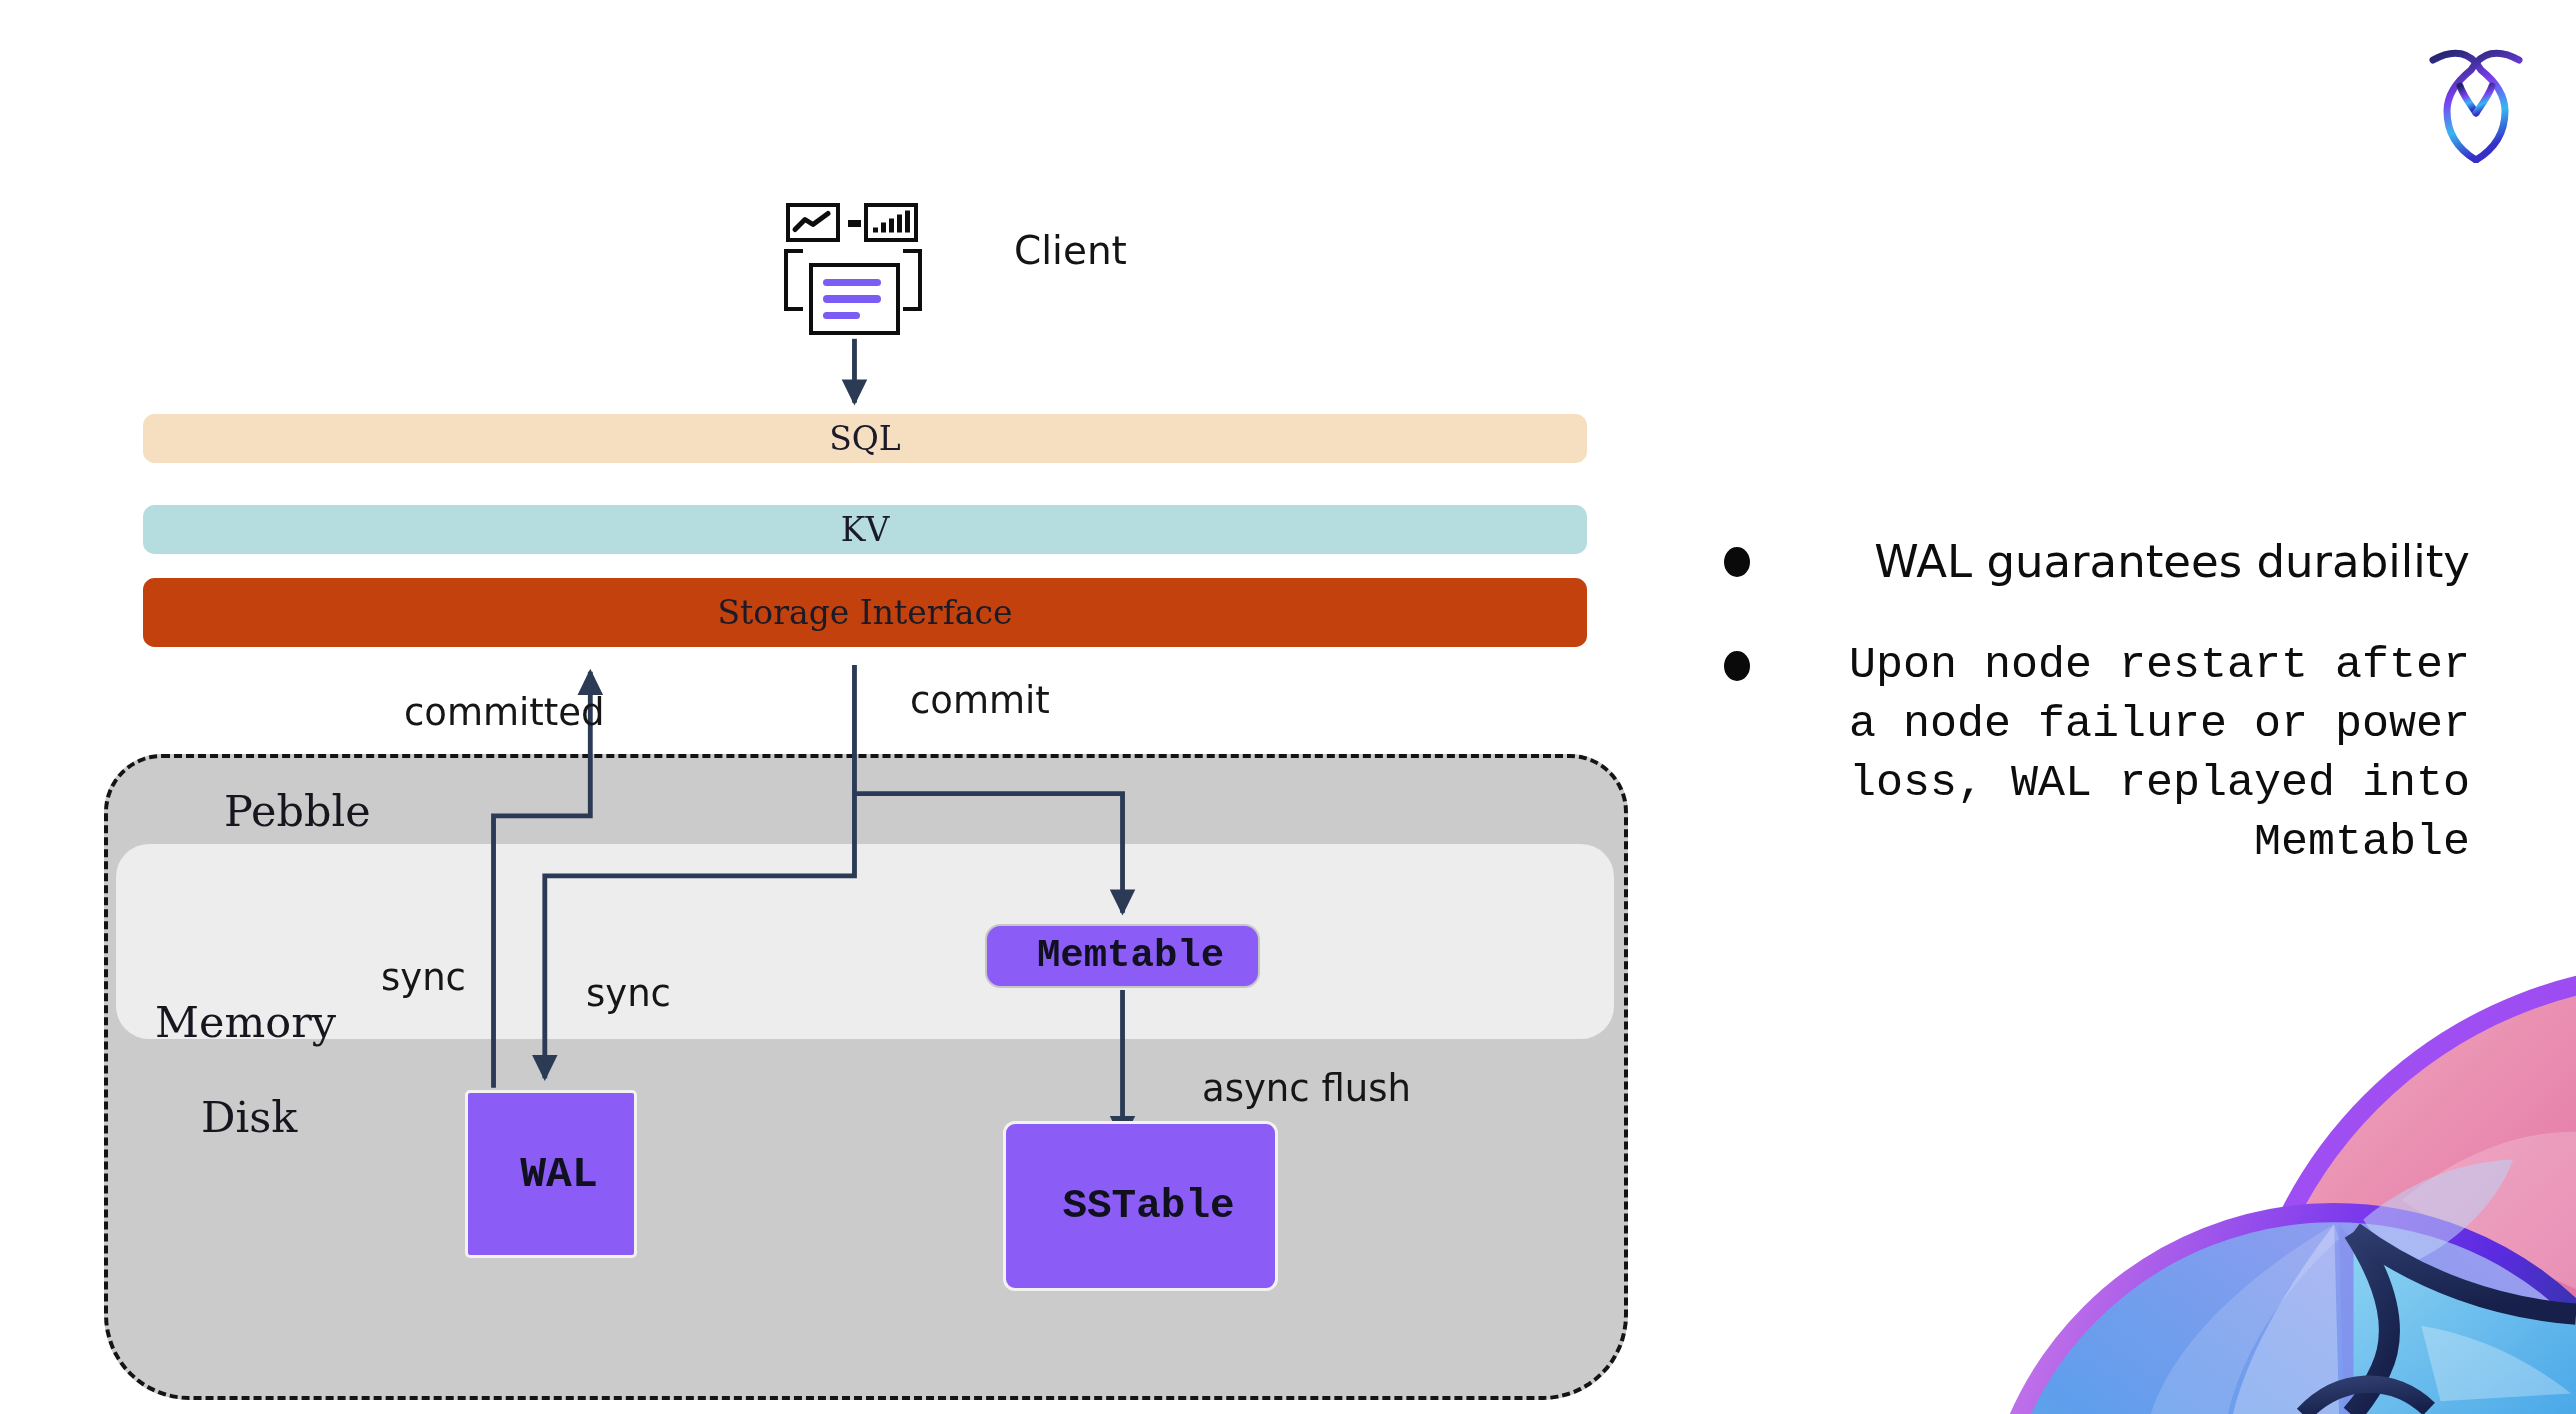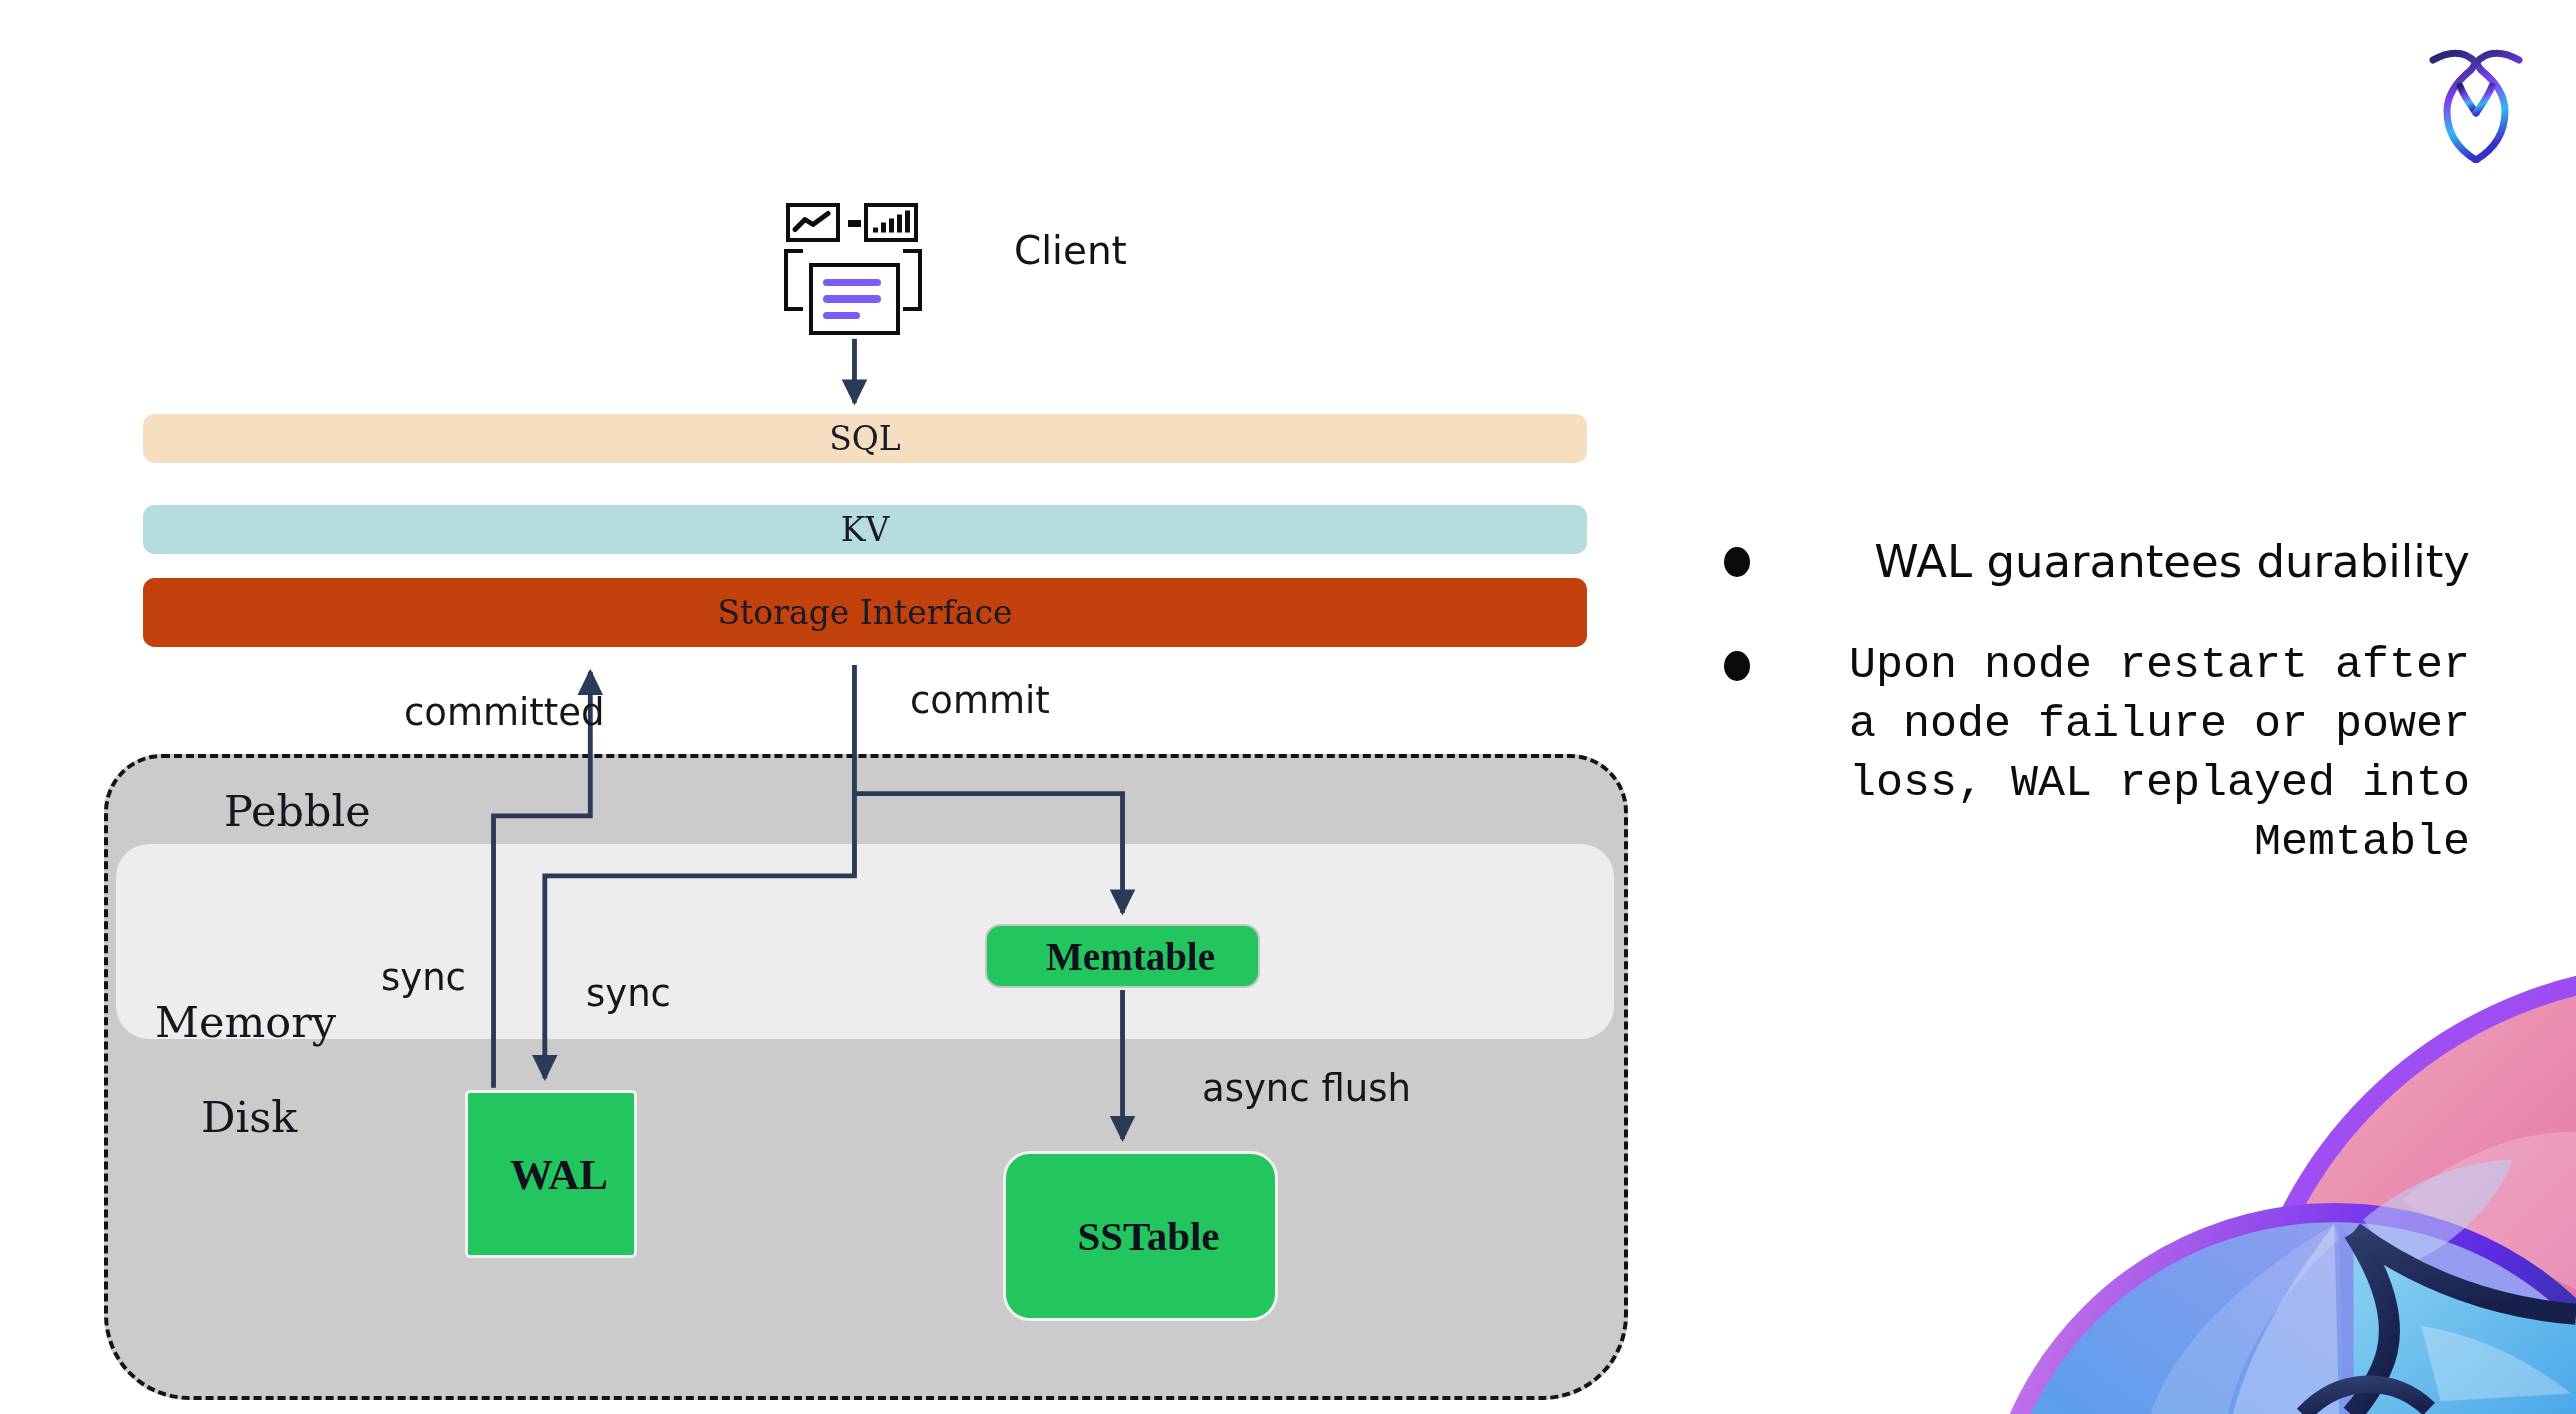--- a/index.html
+++ b/index.html
@@ -47,25 +47,25 @@
 
   
   .edge-label{position:absolute;font-size:37px;color:#161616;z-index:7;}
   .lbl-committed{left:404px;top:691px;}
   .lbl-commit{left:910px;top:679px;}
   .lbl-sync1{left:381px;top:956px;}
   .lbl-sync2{left:586px;top:972px;}
   .lbl-async{left:1202px;top:1041px;margin-top:26px;}
 
   
-  .node{position:absolute;background:#22c55e;display:flex;align-items:center;justify-content:center;
-        font-family:Liberation Serif, serif;font-weight:bold;color:#10101e;box-sizing:border-box;z-index:6;padding-left:16px;}
+  .node{position:absolute;background:#8b5cf6;display:flex;align-items:center;justify-content:center;
+        font-family:Liberation Mono, monospace;font-weight:bold;color:#10101e;box-sizing:border-box;z-index:6;padding-left:16px;}
   .node-memtable{left:985px;top:924px;width:275px;height:64px;border:2.9px solid #c6c6c6;border-radius:15.5px;font-size:39px;}
   .node-wal{left:465px;top:1090px;width:172px;height:168px;border:3.9px solid #f2f2f2;border-radius:5px;font-size:43px;}
-  .node-sstable{left:1003px;top:1151px;width:275px;height:170px;border:3.9px solid #f2f2f2;border-radius:27px;font-size:41px;justify-content:center;}
+  .node-sstable{left:1003px;top:1121px;width:275px;height:170px;border:3.9px solid #f2f2f2;border-radius:12px;font-size:41px;justify-content:center;}
 
   
   .arrows{position:absolute;left:0;top:0;width:2576px;height:1415px;z-index:5;pointer-events:none;}
 
   
   .bullets{position:absolute;left:1724px;top:532px;width:852px;text-align:right;}
   .bullet-row{display:flex;align-items:flex-start;}
   .bullet-row + .bullet-row{margin-top:45px;font-family:Liberation Mono, monospace;}
   .bullet-dot{flex:0 0 auto;width:26px;height:30px;border-radius:50%;background:#0a0a0a;margin:14.5px 62px 0 0;}
   .bullet-text{font-size:45px;line-height:59px;color:#0d0d0d;width:658px;}

